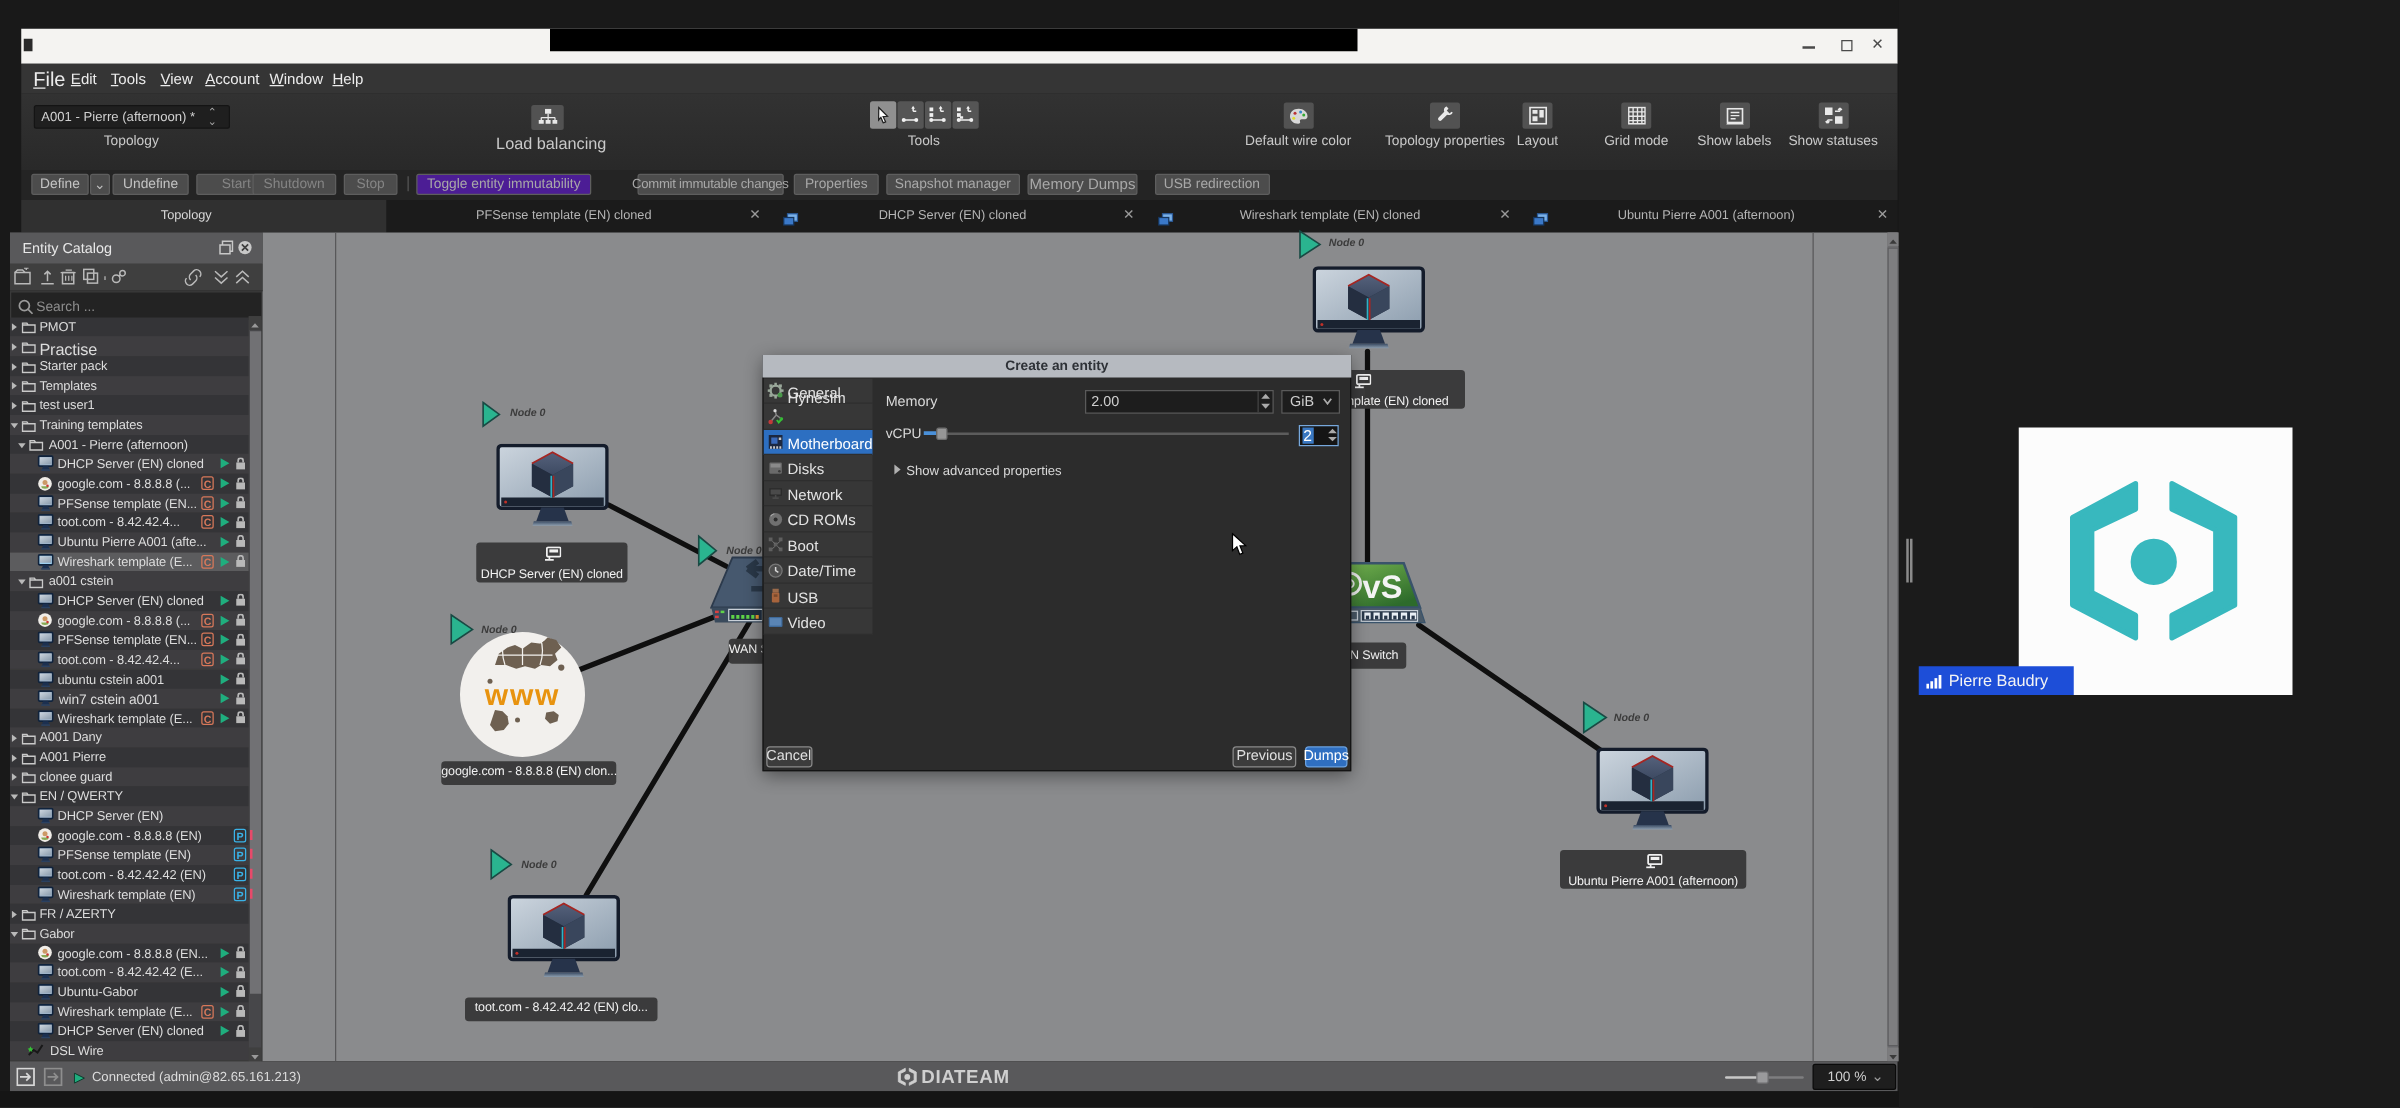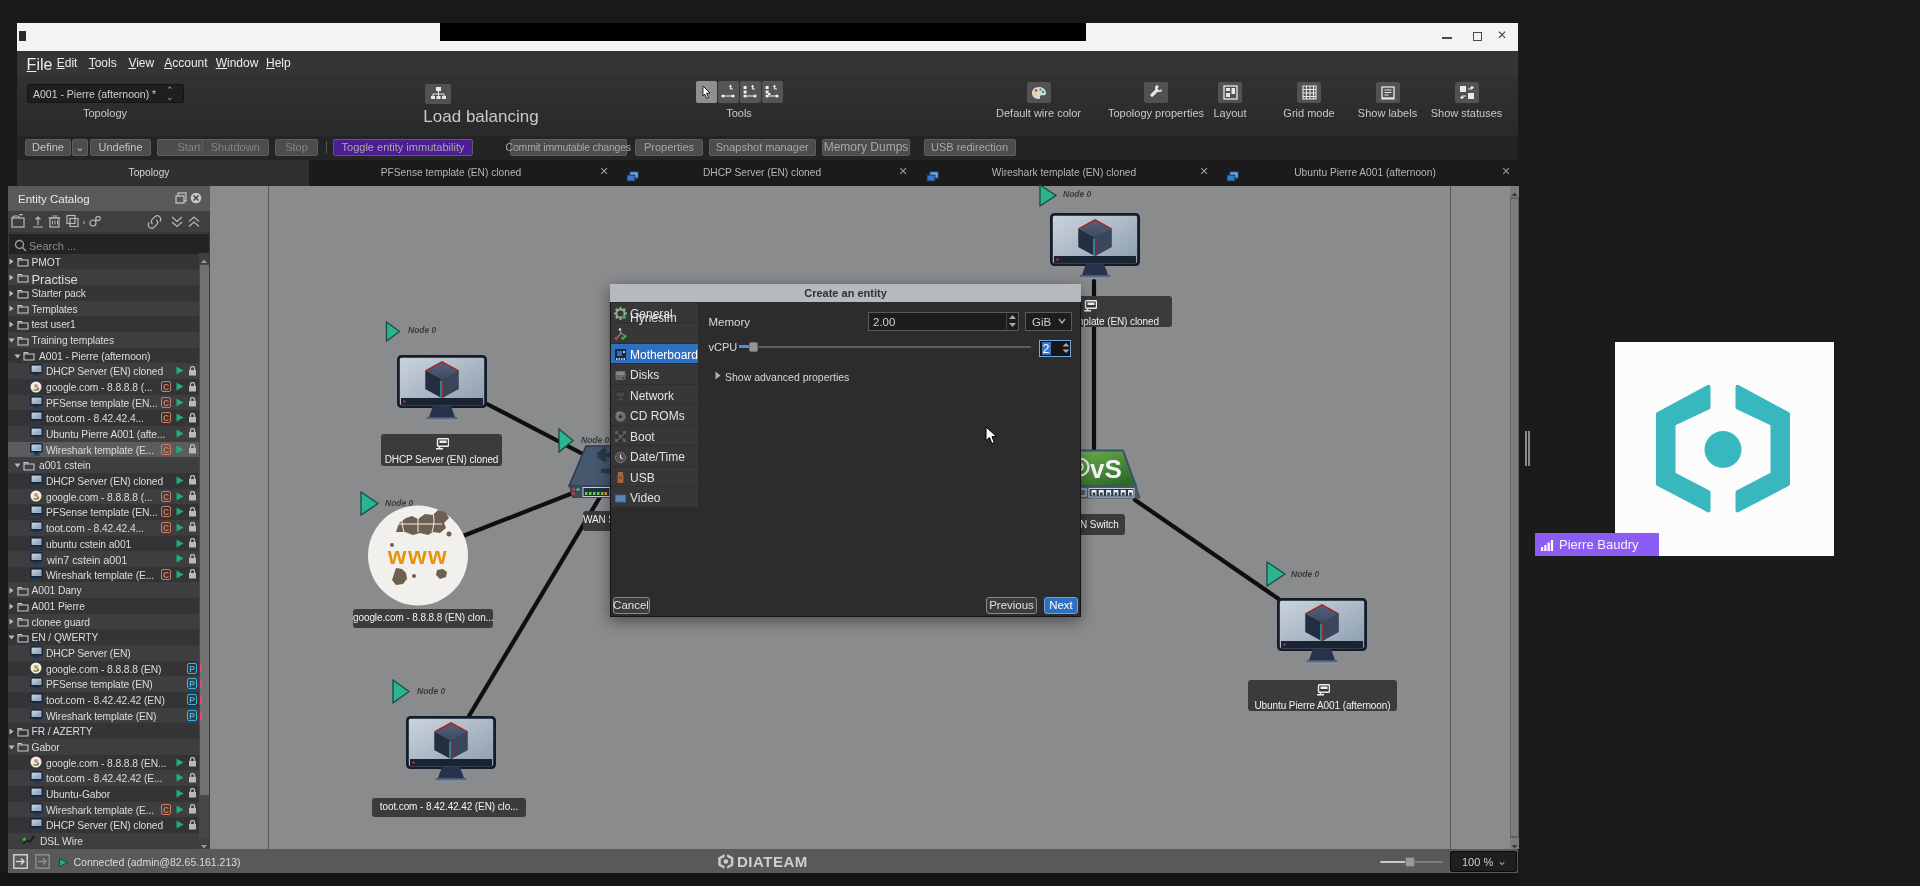--- a/index.html
+++ b/index.html
@@ -28,21 +28,21 @@
 <div class="ab txt" style="left:105px;top:107px;font-size:11px;color:#c9c9c9;transform:translateX(-50%);">Topology</div>
 <div class="ab" style="left:425.0px;top:84px;width:26px;height:20px;background:#525252;border-radius:2px;display:flex;align-items:center;justify-content:center;">
     <svg width="16" height="14" viewBox="0 0 16 14">
       <rect x="6" y="0" width="5" height="4" fill="#e8e8e8"></rect>
       <path d="M8.5 4v3M3 7h11M3 7v2M8.5 7v2M14 7v2" stroke="#e8e8e8" stroke-width="1"></path>
       <rect x="1" y="9" width="4" height="3" fill="#e8e8e8"></rect>
       <rect x="6.5" y="9" width="4" height="3" fill="#e8e8e8"></rect>
       <rect x="12" y="9" width="4" height="3" fill="#e8e8e8"></rect>
     </svg>
   </div>
-<div class="ab txt" style="left:441px;top:107px;font-size:17px;color:#c9c9c9;transform:translateX(-50%);margin-left:40px;">Load balancing</div>
+<div class="ab txt" style="left:441px;top:107px;font-size:13px;color:#c9c9c9;transform:translateX(-50%);">Load balancing</div>
 <div class="ab" style="left:695.5px;top:81px;width:21px;height:22px;background:#909090;border-radius:2px;display:flex;align-items:center;justify-content:center;">
     <svg width="13" height="14" viewBox="0 0 13 14">
       <path d="M3 1 L10 8 L6.5 8.3 L8.5 12.5 L6.6 13.3 L4.7 9 L2.9 11 Z" fill="#fff" stroke="#222" stroke-width="1"></path>
     </svg>
   </div>
 <div class="ab" style="left:717.5px;top:81px;width:21px;height:22px;background:#555;border-radius:2px;display:flex;align-items:center;justify-content:center;">
     <svg width="16" height="16" viewBox="0 0 16 16">
       <path d="M10.5 1.5 L10.5 5 M10.5 5 L13 5 M2 12 L13 12" stroke="#f0f0f0" stroke-width="1.2" fill="none"></path>
       <path d="M9 3 L10.5 0.5 L12 3 Z" fill="#f0f0f0"></path>
       <circle cx="3" cy="12" r="1.6" fill="#f0f0f0"></circle>
@@ -849,21 +849,21 @@
 <div class="ab" style="left:0px;top:873px;width:1920px;height:13px;background:#151515;"></div>
 <div class="ab" style="left:1518.5px;top:0px;width:401.5px;height:886px;background:#1b1b1b;"></div>
 <div class="ab" style="left:1615px;top:342px;width:219px;height:214px;background:#fcfcfc;"></div>
 <svg class="ab" style="left:1650px;top:374px;" width="140" height="150" viewBox="1650 374 140 150">
     <g fill="#38b8be" stroke="#38b8be" stroke-width="4" stroke-linejoin="round">
       <path d="M1708.5 386.7 L1658 414 L1658 484 L1708.5 510.4 L1708.5 492.2 L1673.5 474 L1673.5 424 L1708.5 407.4 Z"></path>
       <path d="M1737.5 386.7 L1788 414 L1788 484 L1737.5 510.4 L1737.5 492.2 L1772.5 474 L1772.5 424 L1737.5 407.4 Z"></path>
     </g>
     <circle cx="1723" cy="449.5" r="18.5" fill="#38b8be"></circle>
   </svg>
-<div class="ab" style="left:1535px;top:533px;width:124px;height:23px;background:#8b5cf6;">
+<div class="ab" style="left:1535px;top:533px;width:124px;height:23px;background:#1d4ed8;">
     <svg style="position:absolute;left:6px;top:5.5px;" width="13" height="12" viewBox="0 0 13 12">
       <rect x="0" y="8" width="2.2" height="4" fill="#fff"></rect>
       <rect x="3.3" y="6" width="2.2" height="6" fill="#fff"></rect>
       <rect x="6.6" y="3.5" width="2.2" height="8.5" fill="#fff"></rect>
       <rect x="9.9" y="1" width="2.2" height="11" fill="#fff"></rect>
     </svg>
     <div style="position:absolute;left:24px;top:3.5px;font-size:13px;color:#f4f4f4;white-space:nowrap;">Pierre Baudry</div>
   </div>
 <div class="ab" style="left:1524.5px;top:431px;width:2px;height:35px;background:#8a8a8a;"></div>
 <div class="ab" style="left:1528px;top:431px;width:2px;height:35px;background:#8a8a8a;"></div>
@@ -983,15 +983,15 @@
 <svg class="ab" style="left:1061.5px;top:342px;" width="8" height="12" viewBox="0 0 8 12">
     <path d="M0.5 4.5 L4 1 L7.5 4.5 Z" fill="#aaa"></path>
     <path d="M0.5 7.5 L4 11 L7.5 7.5 Z" fill="#aaa"></path>
   </svg>
 <svg class="ab" style="left:714.5px;top:370.5px;" width="6" height="9" viewBox="0 0 6 9">
     <path d="M0.5 0.5 L5.5 4.5 L0.5 8.5 Z" fill="#b0b0b0"></path>
   </svg>
 <div class="ab txt" style="left:725px;top:370.5px;font-size:10.5px;color:#d9d9d9;">Show advanced properties</div>
 <div class="ab" style="left:612.5px;top:596.5px;width:37px;height:17px;background:#3c3c3c;border:1px solid #8a8a8a;border-radius:3px;color:#e0e0e0;font-size:11.5px;display:flex;align-items:center;justify-content:center;">Cancel</div>
 <div class="ab" style="left:986px;top:596.5px;width:51px;height:17px;background:#3c3c3c;border:1px solid #8a8a8a;border-radius:3px;color:#e0e0e0;font-size:11.5px;display:flex;align-items:center;justify-content:center;">Previous</div>
-<div class="ab" style="left:1044px;top:596.5px;width:34px;height:17px;background:#2f6fc1;border:1px solid #6aa1e0;border-radius:3px;color:#fff;font-size:11.5px;display:flex;align-items:center;justify-content:center;">Next</div>
+<div class="ab" style="left:1044px;top:596.5px;width:34px;height:17px;background:#2f6fc1;border:1px solid #6aa1e0;border-radius:3px;color:#fff;font-size:11.5px;display:flex;align-items:center;justify-content:center;">Dumps</div>
 <svg class="ab" style="left:985px;top:426px;" width="13" height="19" viewBox="0 0 13 19">
     <path d="M1 1 L1 14.5 L4.5 11.5 L6.8 17.5 L9.3 16.5 L7 10.7 L11.5 10.5 Z" fill="#fff" stroke="#000" stroke-width="1"></path>
   </svg>
 </body></html>

